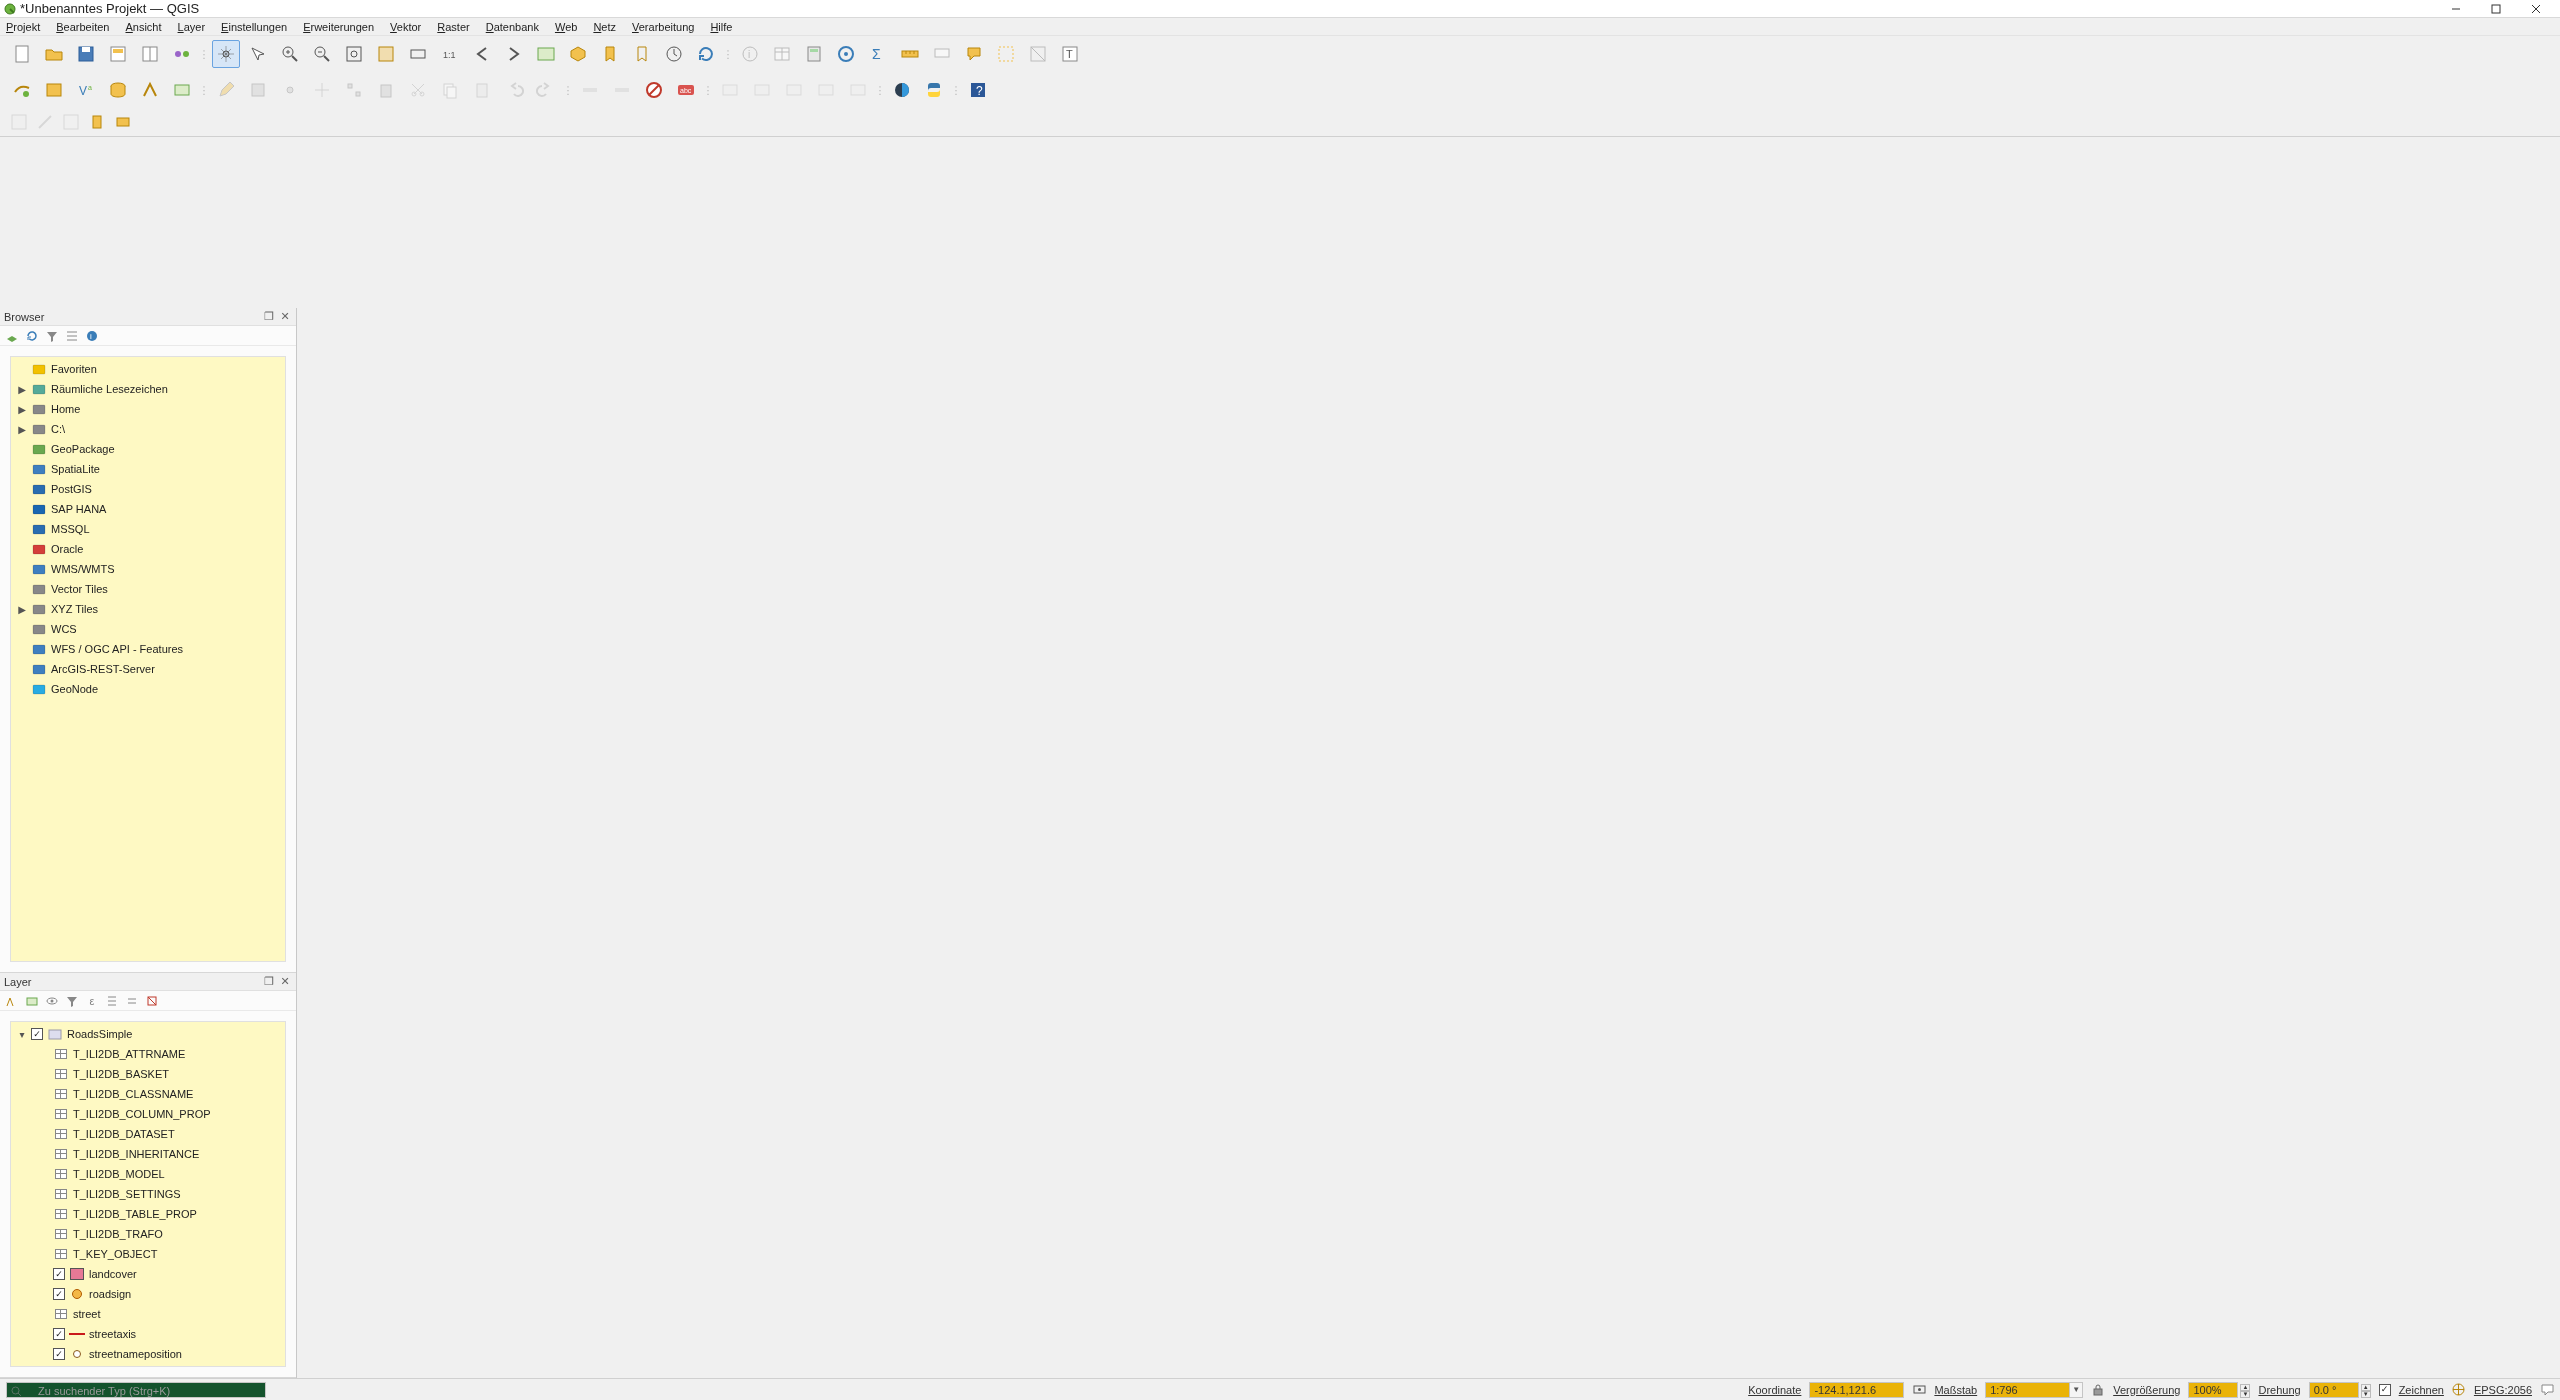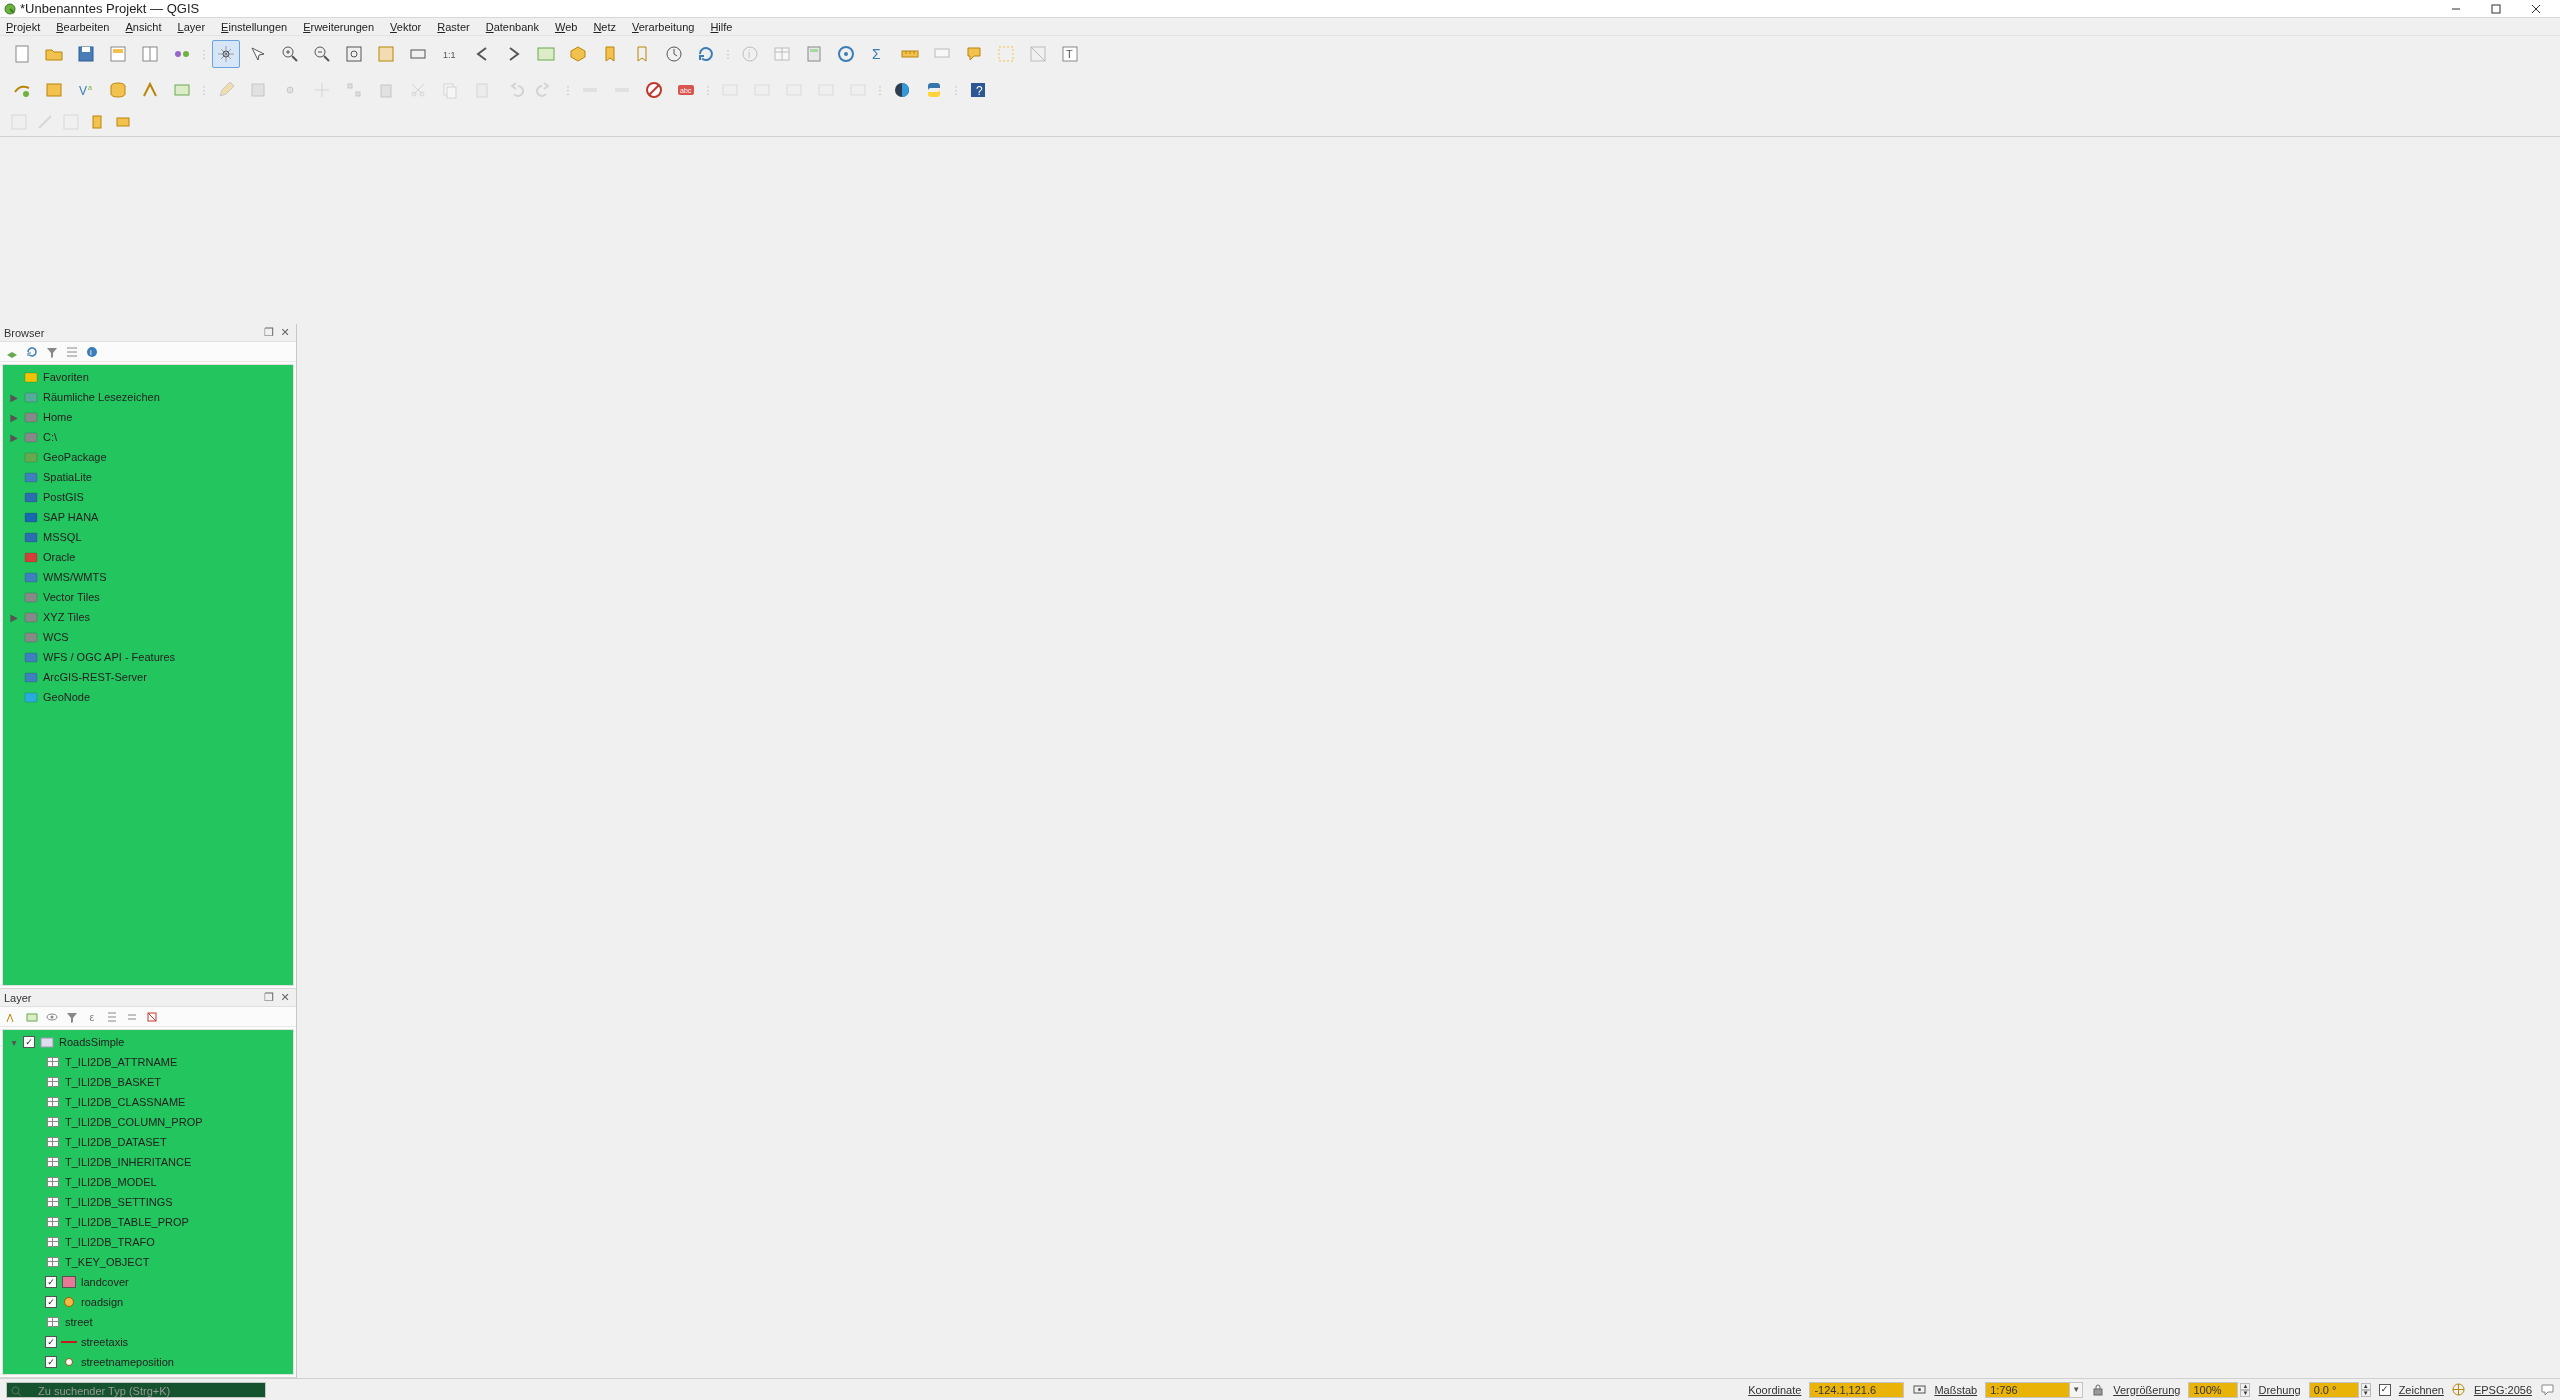--- a/index.html
+++ b/index.html
@@ -24,21 +24,21 @@
   .tb svg { display:block; }
   
   .main { flex:1; display:flex; min-height:0;align-items:flex-end; }
   .leftpanels { width: 297px; display:flex; flex-direction:column; background:#fbfbfb; border-right:1px solid #c8c8c8; }
   .panel { display:flex; flex-direction:column; border-bottom: 1px solid #d7d7d7; }
   .panel-hd { height:18px; display:flex; align-items:center; padding:0 4px; font-size:11px; color:#333; background:#f0f0f0; border-bottom:1px solid #e0e0e0; }
   .panel-hd .spacer { flex:1; }
   .panel-hd .pbtn { width:14px; height:14px; display:flex; align-items:center; justify-content:center; color:#666; margin-left:2px; }
   .panel-tb { height:20px; display:flex; align-items:center; padding:0 4px; gap:4px; background:#fbfbfb; border-bottom:1px solid #e9e9e9;}
   .panel-tb .ptb { width:16px; height:16px; display:flex; align-items:center; justify-content:center; }
-  .panel-bd { overflow:auto; background:#22c55e; border: 1px solid #e0e0e0; margin: 2px;}
+  .panel-bd { overflow:auto; background:#fef9c3; border: 1px solid #e0e0e0; margin: 10px;}
   .tree { padding: 2px 2px; font-size: 11px; color:#222; }
   .tree-row { height: 20px; display:flex; align-items:center; gap:4px; padding-left: 4px; white-space:nowrap;}
   .tree-row .exp { width:10px; text-align:center; color:#555; font-size:10px; }
   .tree-row .ico { width:16px; height:16px; display:flex; align-items:center; justify-content:center; }
   .tree-row.indent1 { padding-left: 26px; }
   .chk { width:12px; height:12px; border:1px solid #555; background:#fff; display:inline-flex; align-items:center; justify-content:center; font-size:10px; line-height:1; }
   .chk.checked::before { content:"✓"; color:#222; font-size:9px; }
   .swatch { width:14px; height:12px; border:1px solid #555; }
   .pinkfill { background:#e77996; }
   .circle { width:10px; height:10px; border-radius:50%; border:1px solid #b05a00; background:#f3b846;}
@@ -52,21 +52,21 @@
   .canvas-wrap svg.mapsvg { position:absolute; inset:0; width:100%; height:100%; }
   
   .statusbar { height: 22px; background:#f0f0f0; border-top:1px solid #d0d0d0; display:flex; align-items:center; gap:8px; padding:0 6px; font-size:11px; color:#333;}
   .statusbar .search { width:260px; height:16px; border:1px solid #c5c5c5; background:#14532d; display:flex; align-items:flex-end; padding:0 4px; color:#999; gap:16px;}
   .statusbar .search svg { opacity:0.6; }
   .statusbar .spacer { flex:1; }
   .stat-in { height:16px; border:1px solid #c5c5c5; background:#eab308; padding:0 4px; min-width:70px; display:flex; align-items:center; }
   .stat-in.small { min-width:50px; }
   .spinbtns { display:flex; flex-direction:column; margin-left:2px;}
   .spinbtns span { width:10px; height:7px; border:1px solid #bbb; font-size:6px; display:flex; align-items:center; justify-content:center; line-height:1;}
-  .combo { display:flex; align-items:center;}
+  .combo { display:flex; align-items:flex-end;}
   .combo .dd { width:14px; height:16px; border:1px solid #c5c5c5; background:#f4f4f4; display:flex; align-items:center; justify-content:center; font-size:8px; color:#555; margin-left:-1px;}
   .lbl { color:#333;text-decoration:underline; }
   .msgicon { width:14px; height:14px; display:inline-flex; align-items:center; justify-content:center; }
 </style>
 </head>
 <body>
 
 <div class="app" style="transform: scale(1);">
 
   <div class="titlebar">

